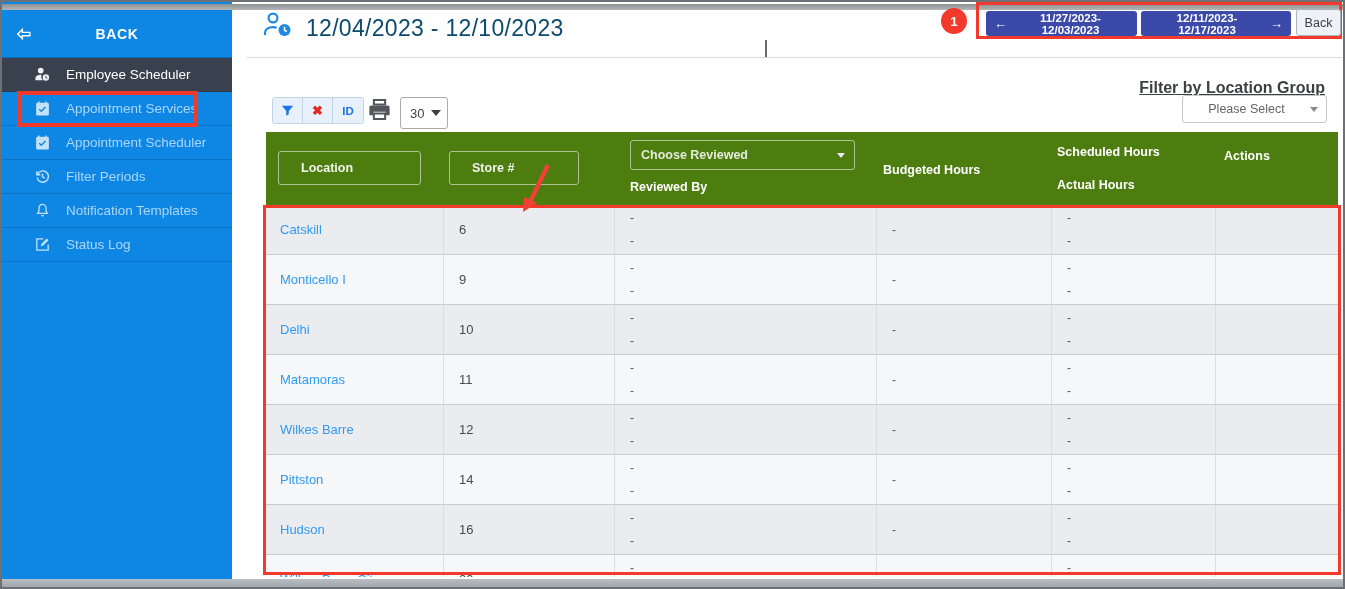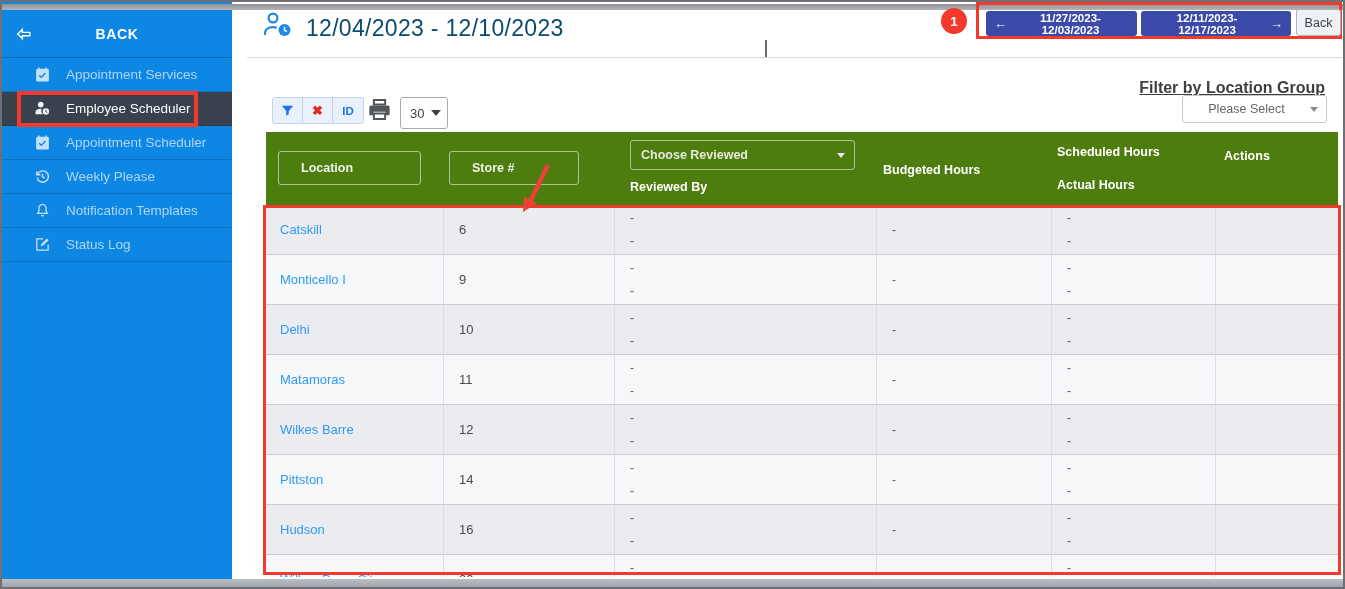--- a/index.html
+++ b/index.html
@@ -128,59 +128,59 @@
       <div class="back-inner">
         <span class="back-arrow">
           <svg viewBox="0 0 24 24" fill="none" stroke="#ffffff" stroke-width="1.7">
             <path d="M10 6.5 L4.5 12 L10 17.5 V14 H19 V10 H10 Z"></path>
           </svg>
         </span>
         <span class="back-label">BACK</span>
       </div>
     </div>
 
-    <div class="nav-item">
-      <span class="nav-icon">
-        <svg viewBox="0 0 24 24" fill="currentColor">
-          <path d="M19 4h-1V2h-2v2H8V2H6v2H5C3.9 4 3 4.9 3 6v14c0 1.1.9 2 2 2h14c1.1 0 2-.9 2-2V6c0-1.1-.9-2-2-2zm-8.7 13.3-3.6-3.6 1.4-1.4 2.2 2.2 5.2-5.2 1.4 1.4-6.6 6.6z"></path>
-        </svg>
-      </span>
-      <span class="nav-label">Appointment Services</span>
-    </div>
-
     <div class="nav-item selected">
       <span class="nav-icon">
         <svg viewBox="0 0 24 24">
           <circle cx="9.5" cy="6.5" r="4" fill="currentColor"></circle>
           <path d="M9.5 12.5c-4.4 0-7.5 2.1-7.5 4.8V20h10.8a6.3 6.3 0 0 1-2-7.4 13 13 0 0 0-1.3-.1z" fill="currentColor"></path>
           <circle cx="16.8" cy="16.3" r="4.5" fill="currentColor"></circle>
           <path d="M16.8 13.8v2.8l2 1.2" stroke="#39414f" stroke-width="1.3" fill="none"></path>
         </svg>
       </span>
       <span class="nav-label">Employee Scheduler</span>
     </div>
 
     <div class="nav-item">
       <span class="nav-icon">
         <svg viewBox="0 0 24 24" fill="currentColor">
           <path d="M19 4h-1V2h-2v2H8V2H6v2H5C3.9 4 3 4.9 3 6v14c0 1.1.9 2 2 2h14c1.1 0 2-.9 2-2V6c0-1.1-.9-2-2-2zm-8.7 13.3-3.6-3.6 1.4-1.4 2.2 2.2 5.2-5.2 1.4 1.4-6.6 6.6z"></path>
         </svg>
       </span>
+      <span class="nav-label">Appointment Services</span>
+    </div>
+
+    <div class="nav-item">
+      <span class="nav-icon">
+        <svg viewBox="0 0 24 24" fill="currentColor">
+          <path d="M19 4h-1V2h-2v2H8V2H6v2H5C3.9 4 3 4.9 3 6v14c0 1.1.9 2 2 2h14c1.1 0 2-.9 2-2V6c0-1.1-.9-2-2-2zm-8.7 13.3-3.6-3.6 1.4-1.4 2.2 2.2 5.2-5.2 1.4 1.4-6.6 6.6z"></path>
+        </svg>
+      </span>
       <span class="nav-label">Appointment Scheduler</span>
     </div>
 
     <div class="nav-item">
       <span class="nav-icon">
         <svg viewBox="0 0 24 24" fill="none" stroke="currentColor" stroke-width="2">
           <path d="M4 4.5v5h5"></path>
           <path d="M4.8 9.5a8 8 0 1 1 -0.3 4"></path>
           <path d="M12 8v4.5l3.2 1.9"></path>
         </svg>
       </span>
-      <span class="nav-label">Weekly Please</span>
+      <span class="nav-label">Filter Periods</span>
     </div>
 
     <div class="nav-item">
       <span class="nav-icon">
         <svg viewBox="0 0 24 24" fill="none" stroke="currentColor" stroke-width="1.8">
           <path d="M12 3.5a5 5 0 0 0-5 5v4.2L5.2 16h13.6L17 12.7V8.5a5 5 0 0 0-5-5z"></path>
           <path d="M10.3 18.5a1.8 1.8 0 0 0 3.4 0"></path>
         </svg>
       </span>
       <span class="nav-label">Notification Templates</span>

